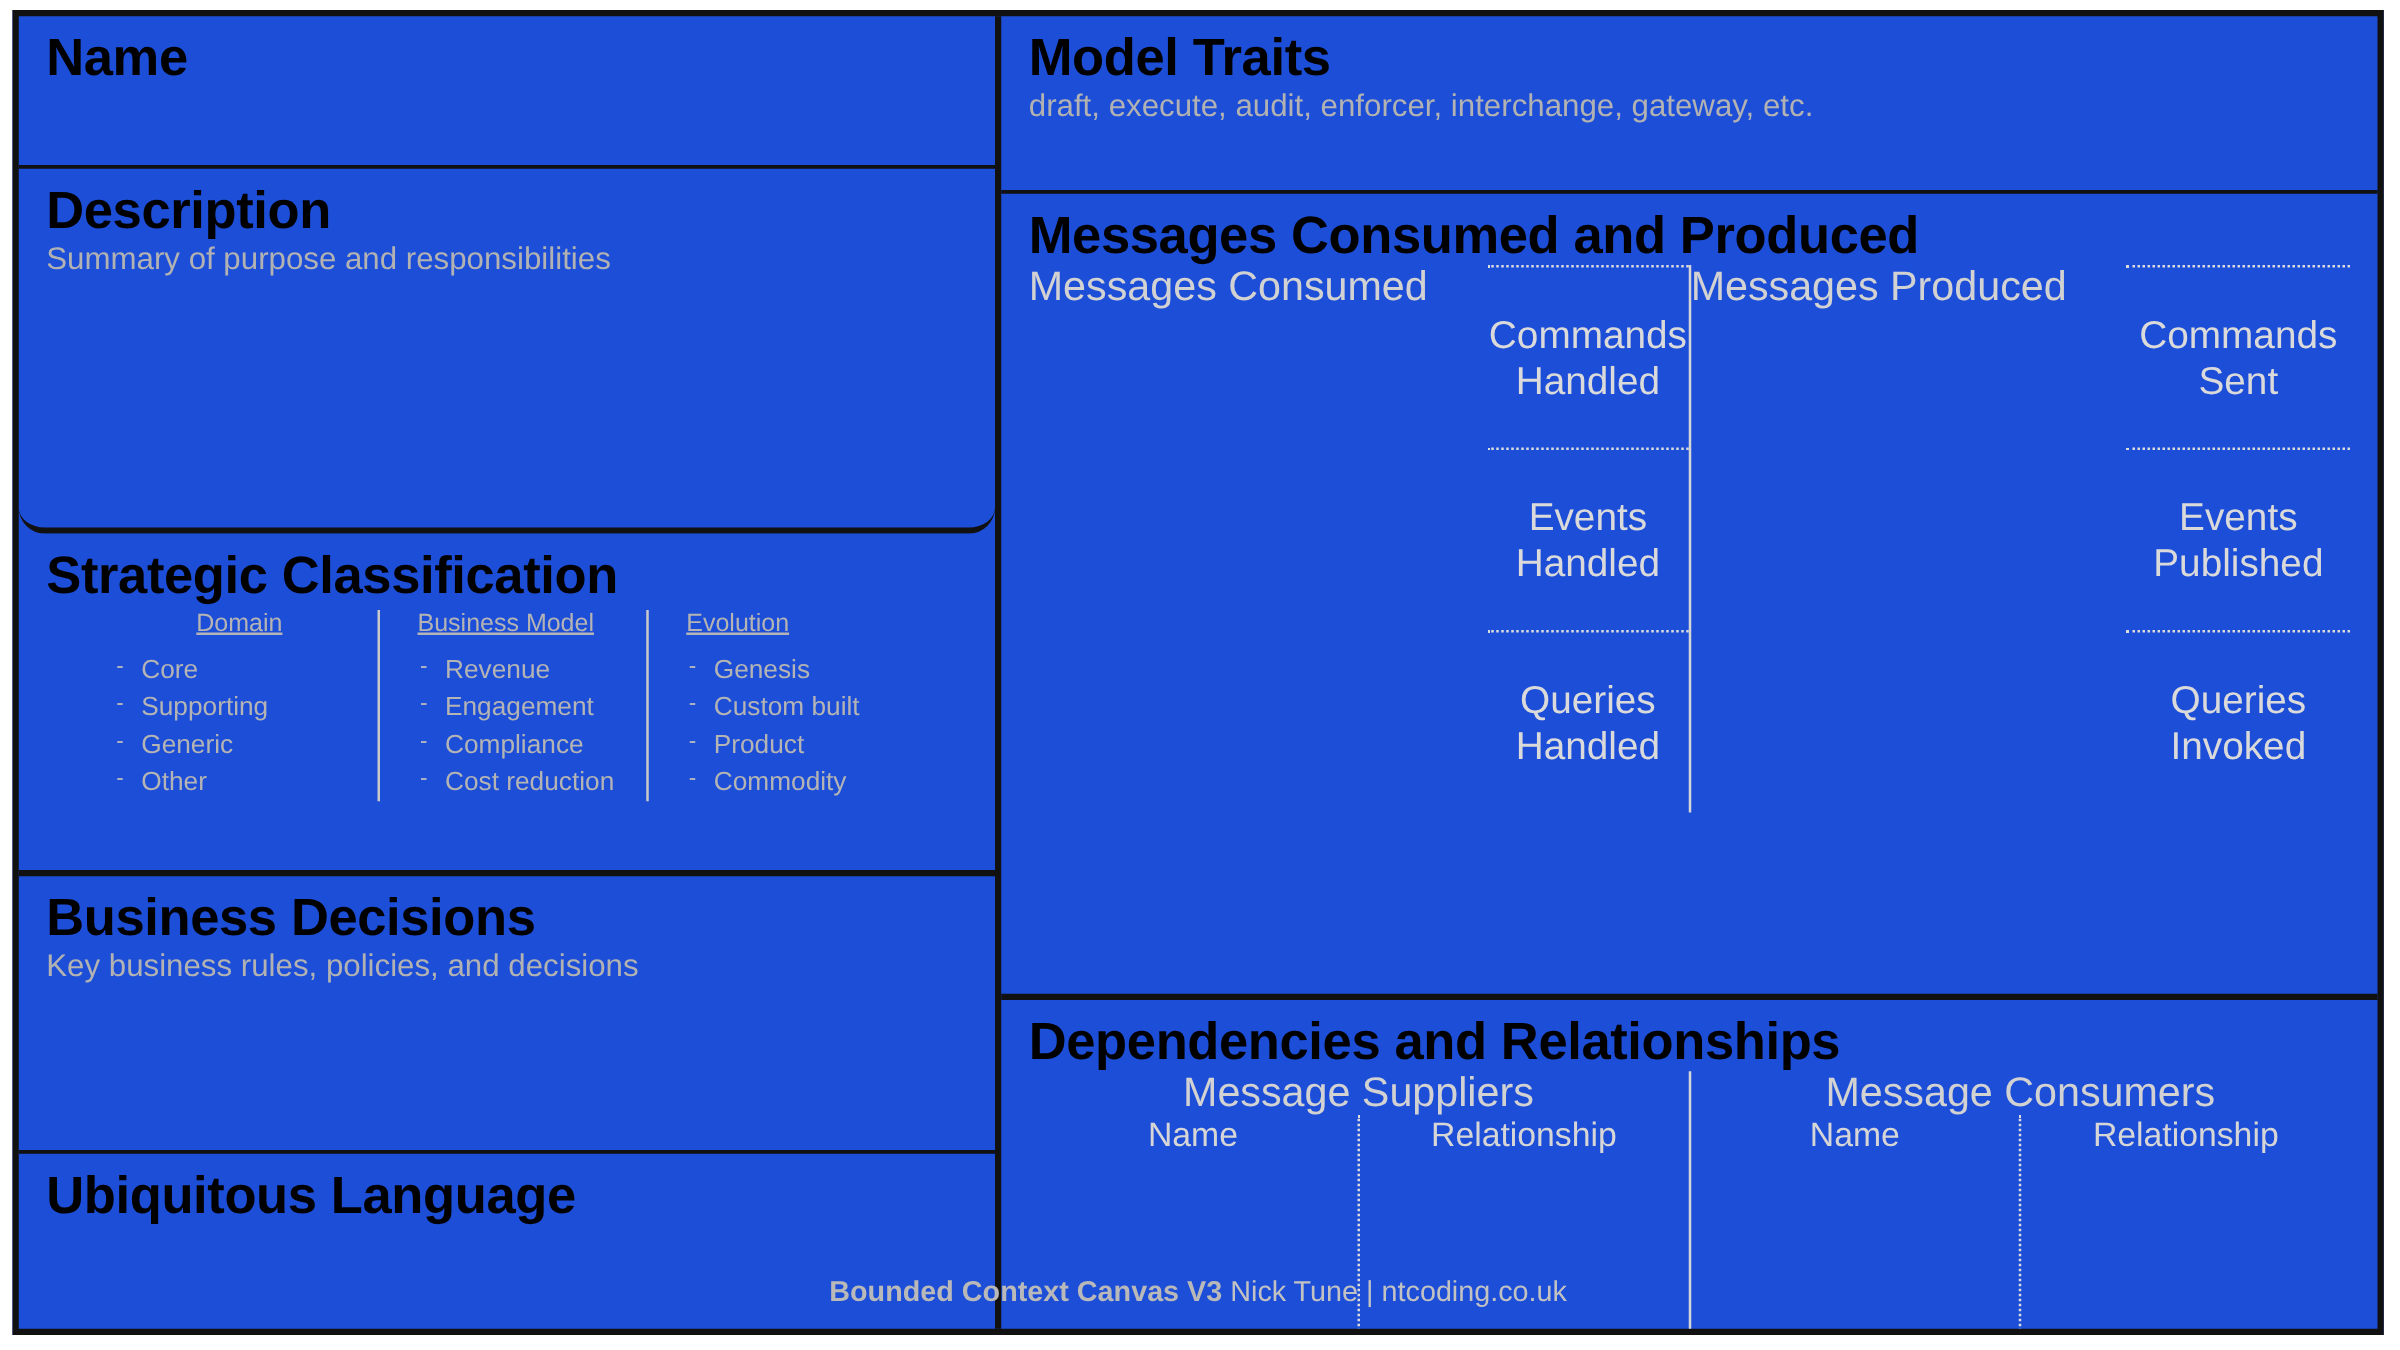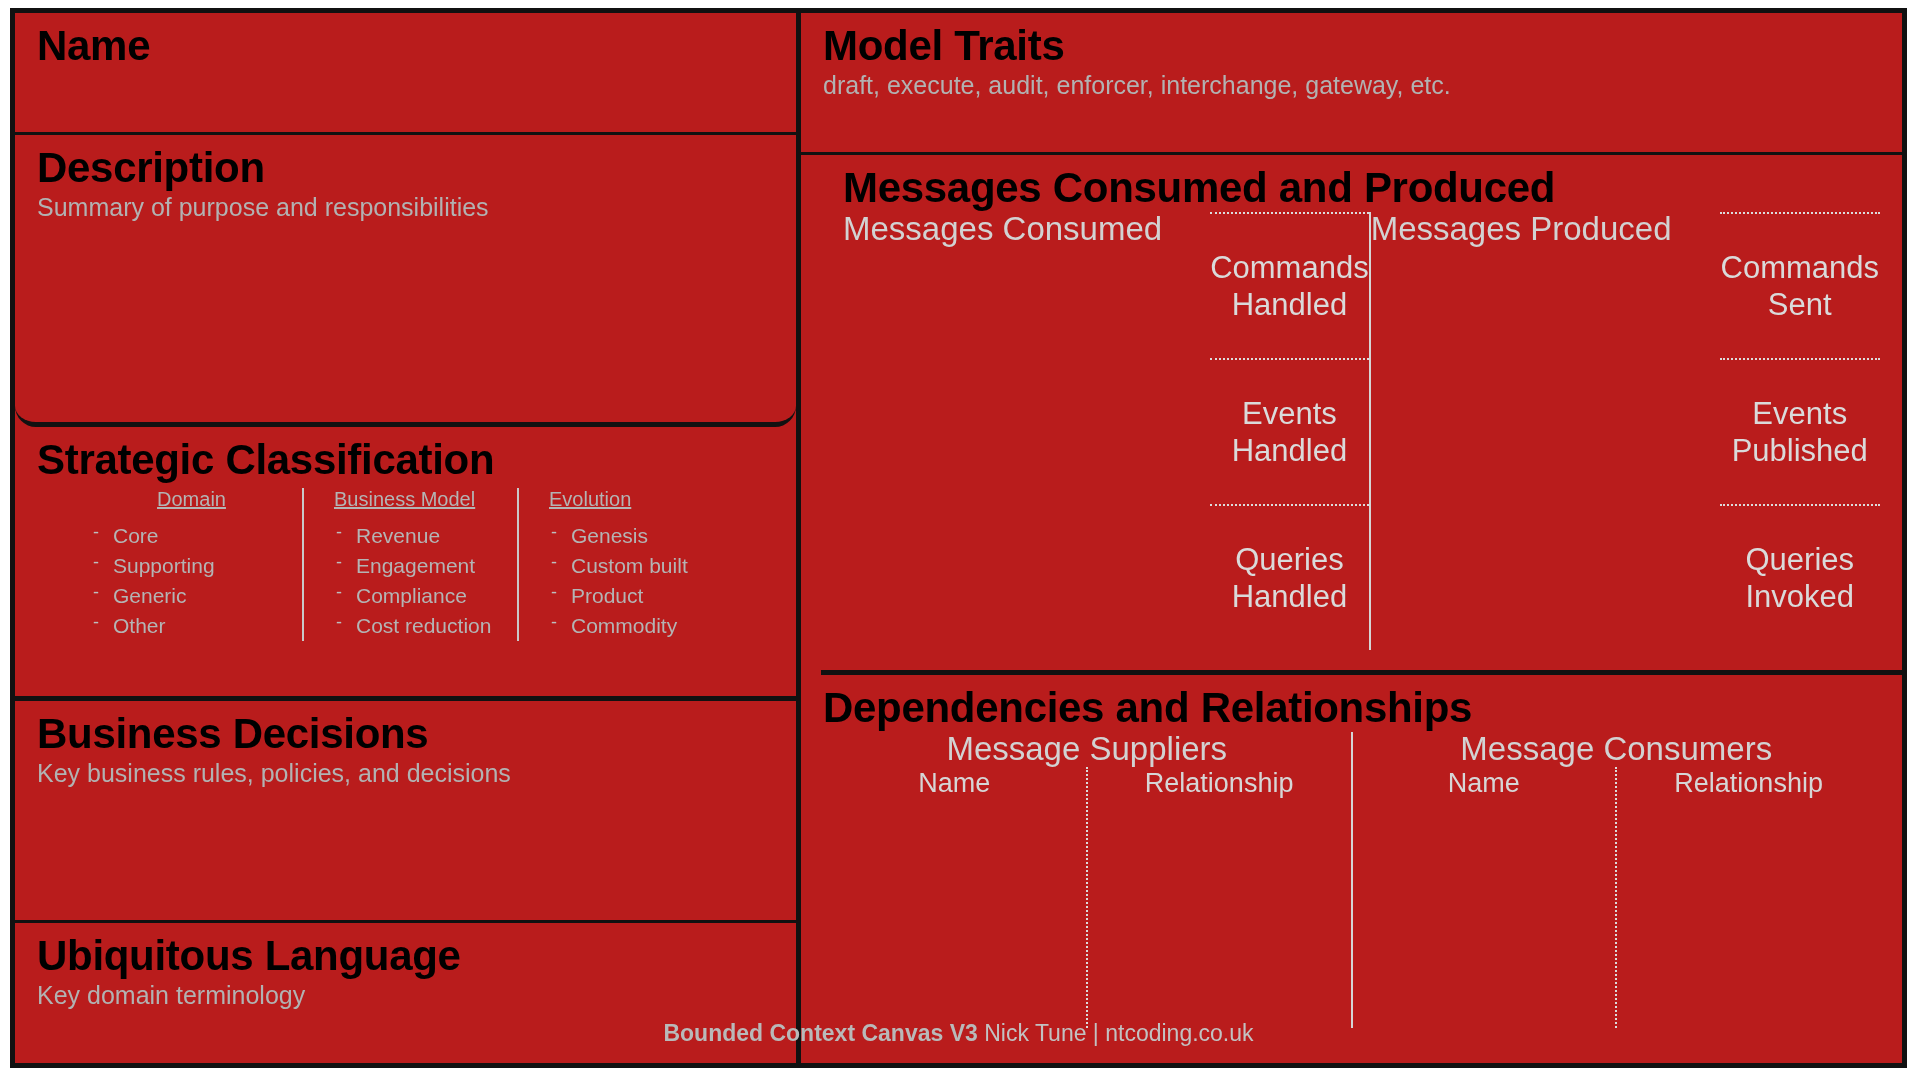--- a/index.html
+++ b/index.html
@@ -17,21 +17,21 @@
 
   
   #canvas {
     position: absolute;
     left: 10px;
     top: 8px;
     width: 1897px;
     height: 1060px;
     border: 5px solid #111111;
     box-sizing: border-box;
-    background: #b91c1c;
+    background: #1d4ed8;
     display: flex;
     flex-direction: row;
   }
 
   .col-left {
     width: 786px;
     box-sizing: border-box;
     border-right: 5px solid #111111;
     display: flex;
     flex-direction: column;
@@ -114,21 +114,21 @@
     content: "-";
     position: absolute;
     left: 6px;
     top: -1px;
     color: #bdbdbd;
     font-size: 18px;
   }
 
   
   #cell-traits { height: 142px; }
-  #cell-messages { height: 520px; padding-bottom: 0; margin-left: 20px; }
+  #cell-messages { height: 645px; padding-bottom: 0; }
   #cell-deps { flex: 1; padding-bottom: 16px; }
 
   
   .msg-grid {
     display: flex;
     flex-direction: row;
     height: 438px;
     margin-top: 2px;
   }
   .msg-side {
@@ -268,21 +268,20 @@
       </div>
     </div>
 
     <div class="cell hr-bottom" id="cell-decisions">
       <div class="sec-title">Business Decisions</div>
       <div class="sec-sub">Key business rules, policies, and decisions</div>
     </div>
 
     <div class="cell" id="cell-language">
       <div class="sec-title">Ubiquitous Language</div>
-      <div class="sec-sub">Key domain terminology</div>
     </div>
 
   </div>
 
   <div class="col-right">
 
     <div class="cell hr-bottom" id="cell-traits">
       <div class="sec-title">Model Traits</div>
       <div class="sec-sub">draft, execute, audit, enforcer, interchange, gateway, etc.</div>
     </div>

